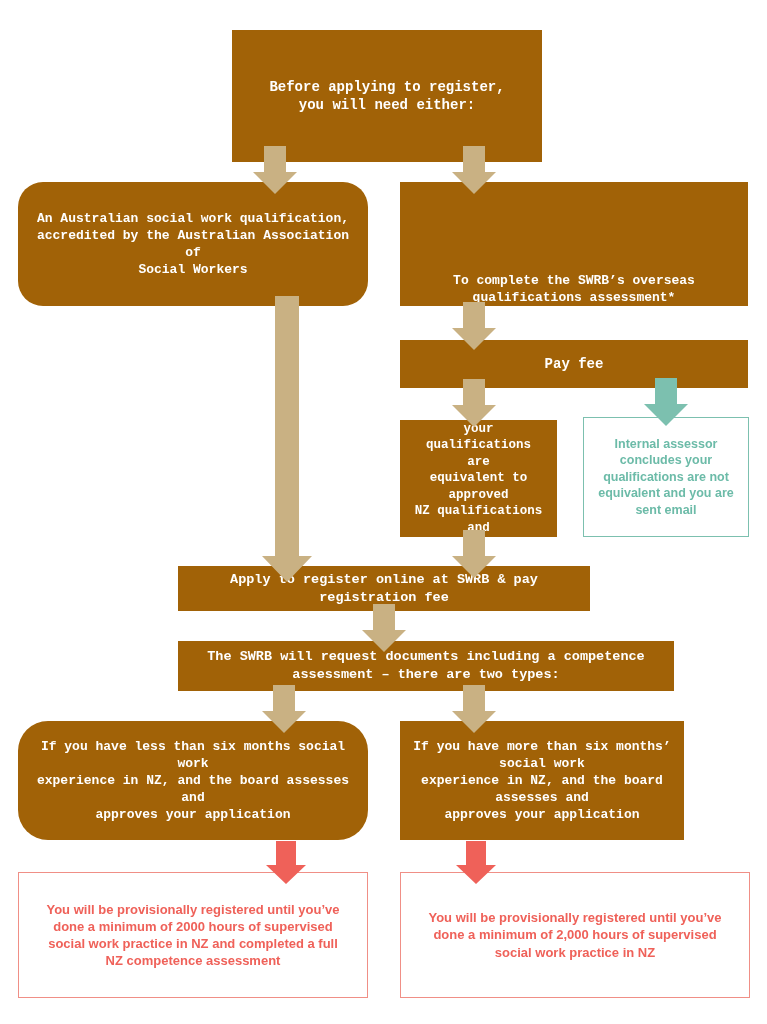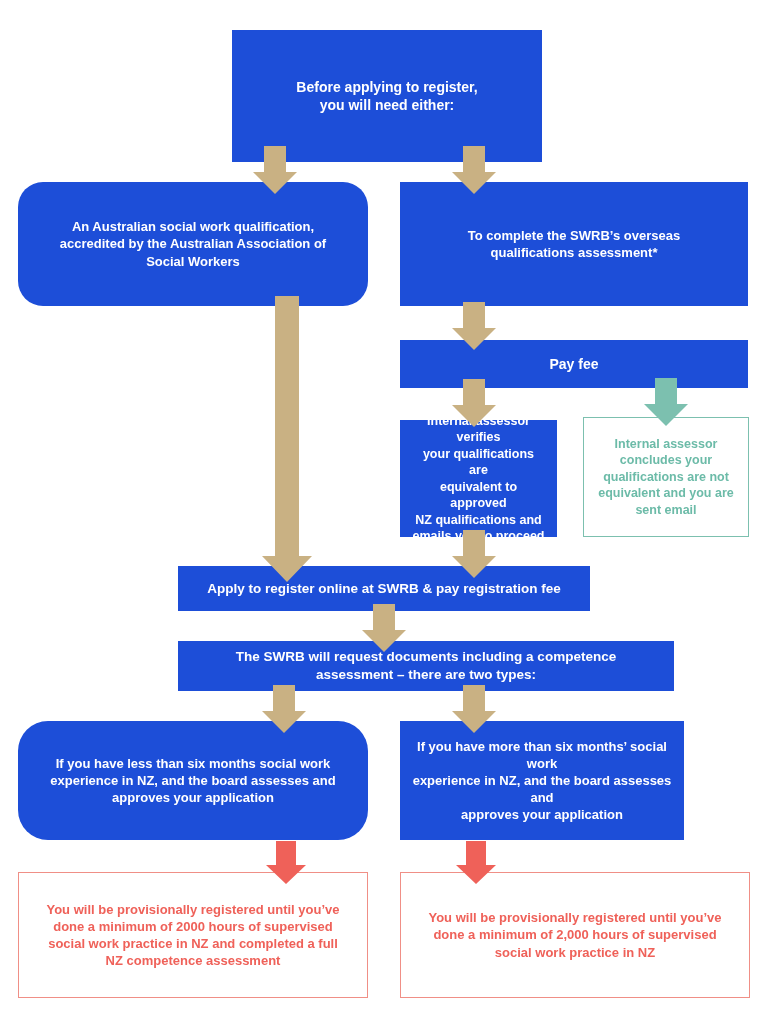--- a/index.html
+++ b/index.html
@@ -29,22 +29,23 @@
     line-height: 1.32;
     z-index: 2;
   }
   .node .txt {
     width: 100%;
     padding: 0 12px;
     box-sizing: border-box;
   }
 
   .node-blue {
-    background: #1d4ed8;
+    background: #a16207;
     color: #ffffff;
+    font-family: Liberation Mono, monospace;
   }
   .node-outline-teal {
     background: #ffffff;
     border: 1px solid #7cc0af;
     color: #6cbba8;
   }
   .node-outline-red {
     background: #ffffff;
     border: 1px solid #f08f86;
     color: #ef6159;
@@ -69,21 +70,21 @@
 <div id="flowchart">
 
   <div class="node node-blue" style="left:232px; top:30px; width:310px; height:132px; font-size:14px;">
     <div class="txt">Before applying to register,<br>you will need either:</div>
   </div>
 
   <div class="node node-blue" style="left:18px; top:182px; width:350px; height:124px; font-size:13px;border-radius:25px;">
     <div class="txt">An Australian social work qualification,<br>accredited by the Australian Association of<br>Social Workers</div>
   </div>
 
-  <div class="node node-blue" style="left:400px; top:182px; width:348px; height:124px; font-size:13px;">
+  <div class="node node-blue" style="left:400px; top:182px; width:348px; height:124px; font-size:13px;align-items:flex-end;">
     <div class="txt">
       <span>To complete the SWRB’s overseas<br>qualifications assessment*</span>
     </div>
   </div>
 
   <div class="node node-blue" style="left:400px; top:340px; width:348px; height:48px; font-size:14px;justify-content:center;">
     <div class="txt">Pay  fee</div>
   </div>
 
   <div class="node node-blue" style="left:400px; top:420px; width:157px; height:117px; font-size:12.5px;">

